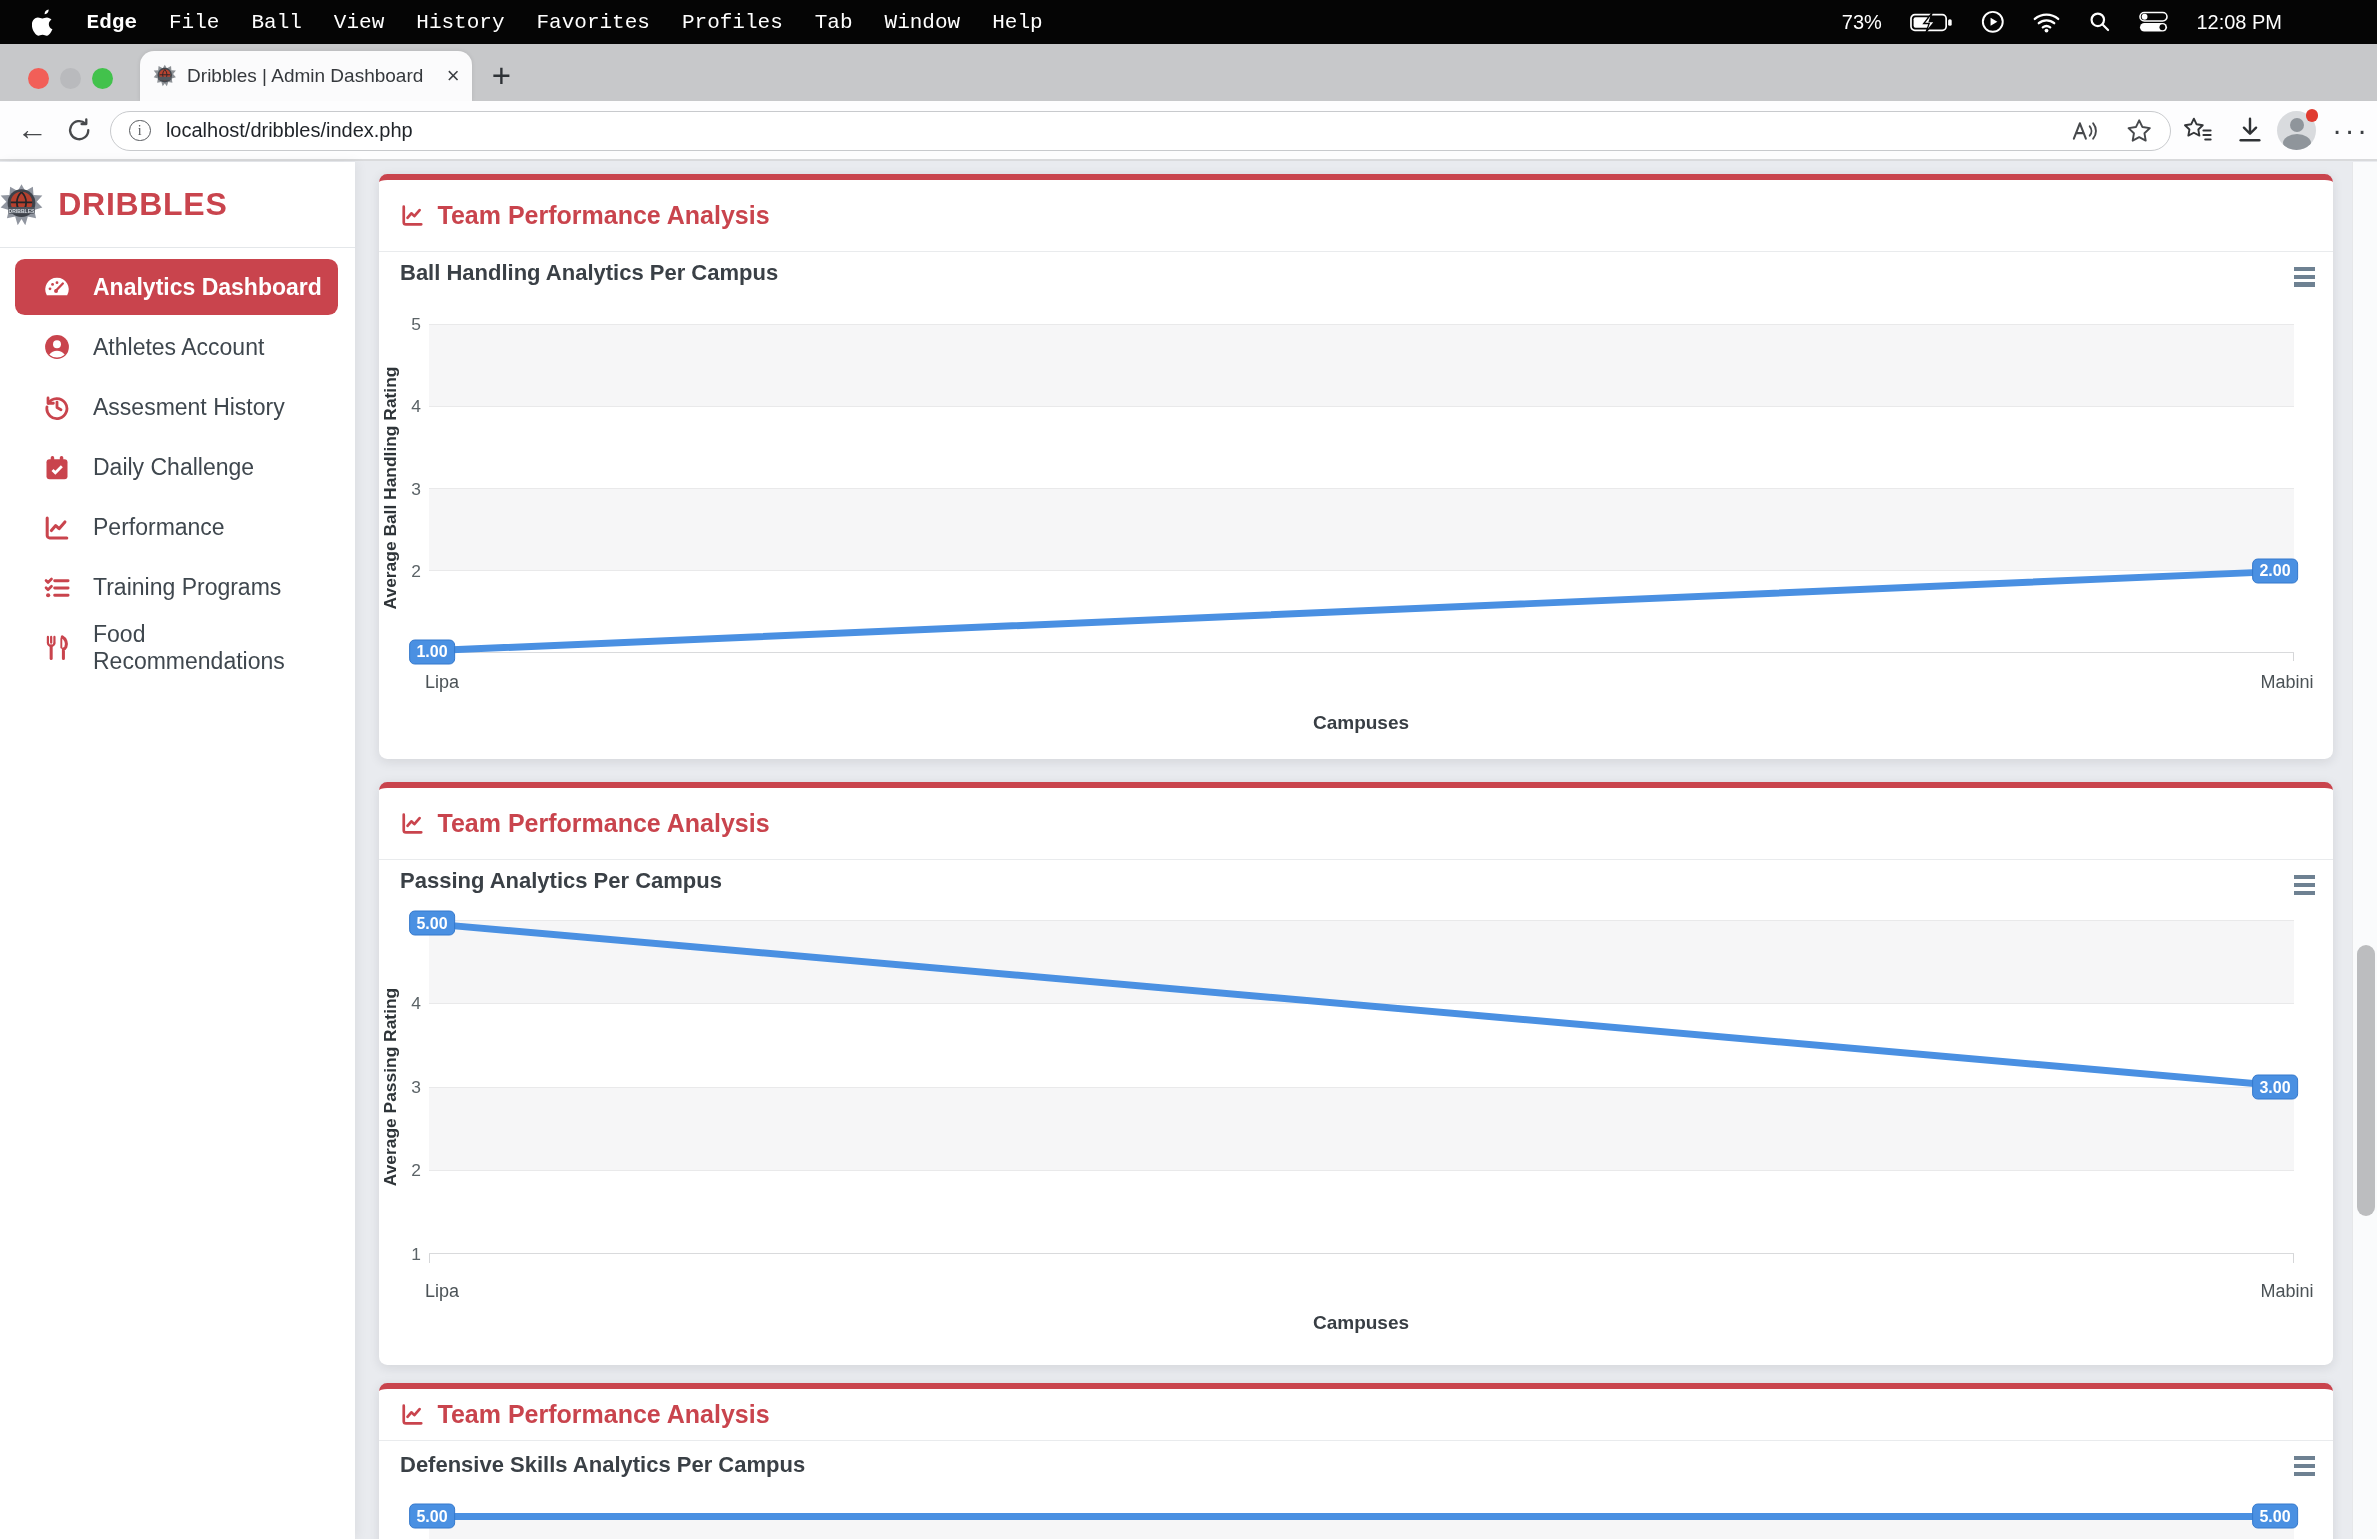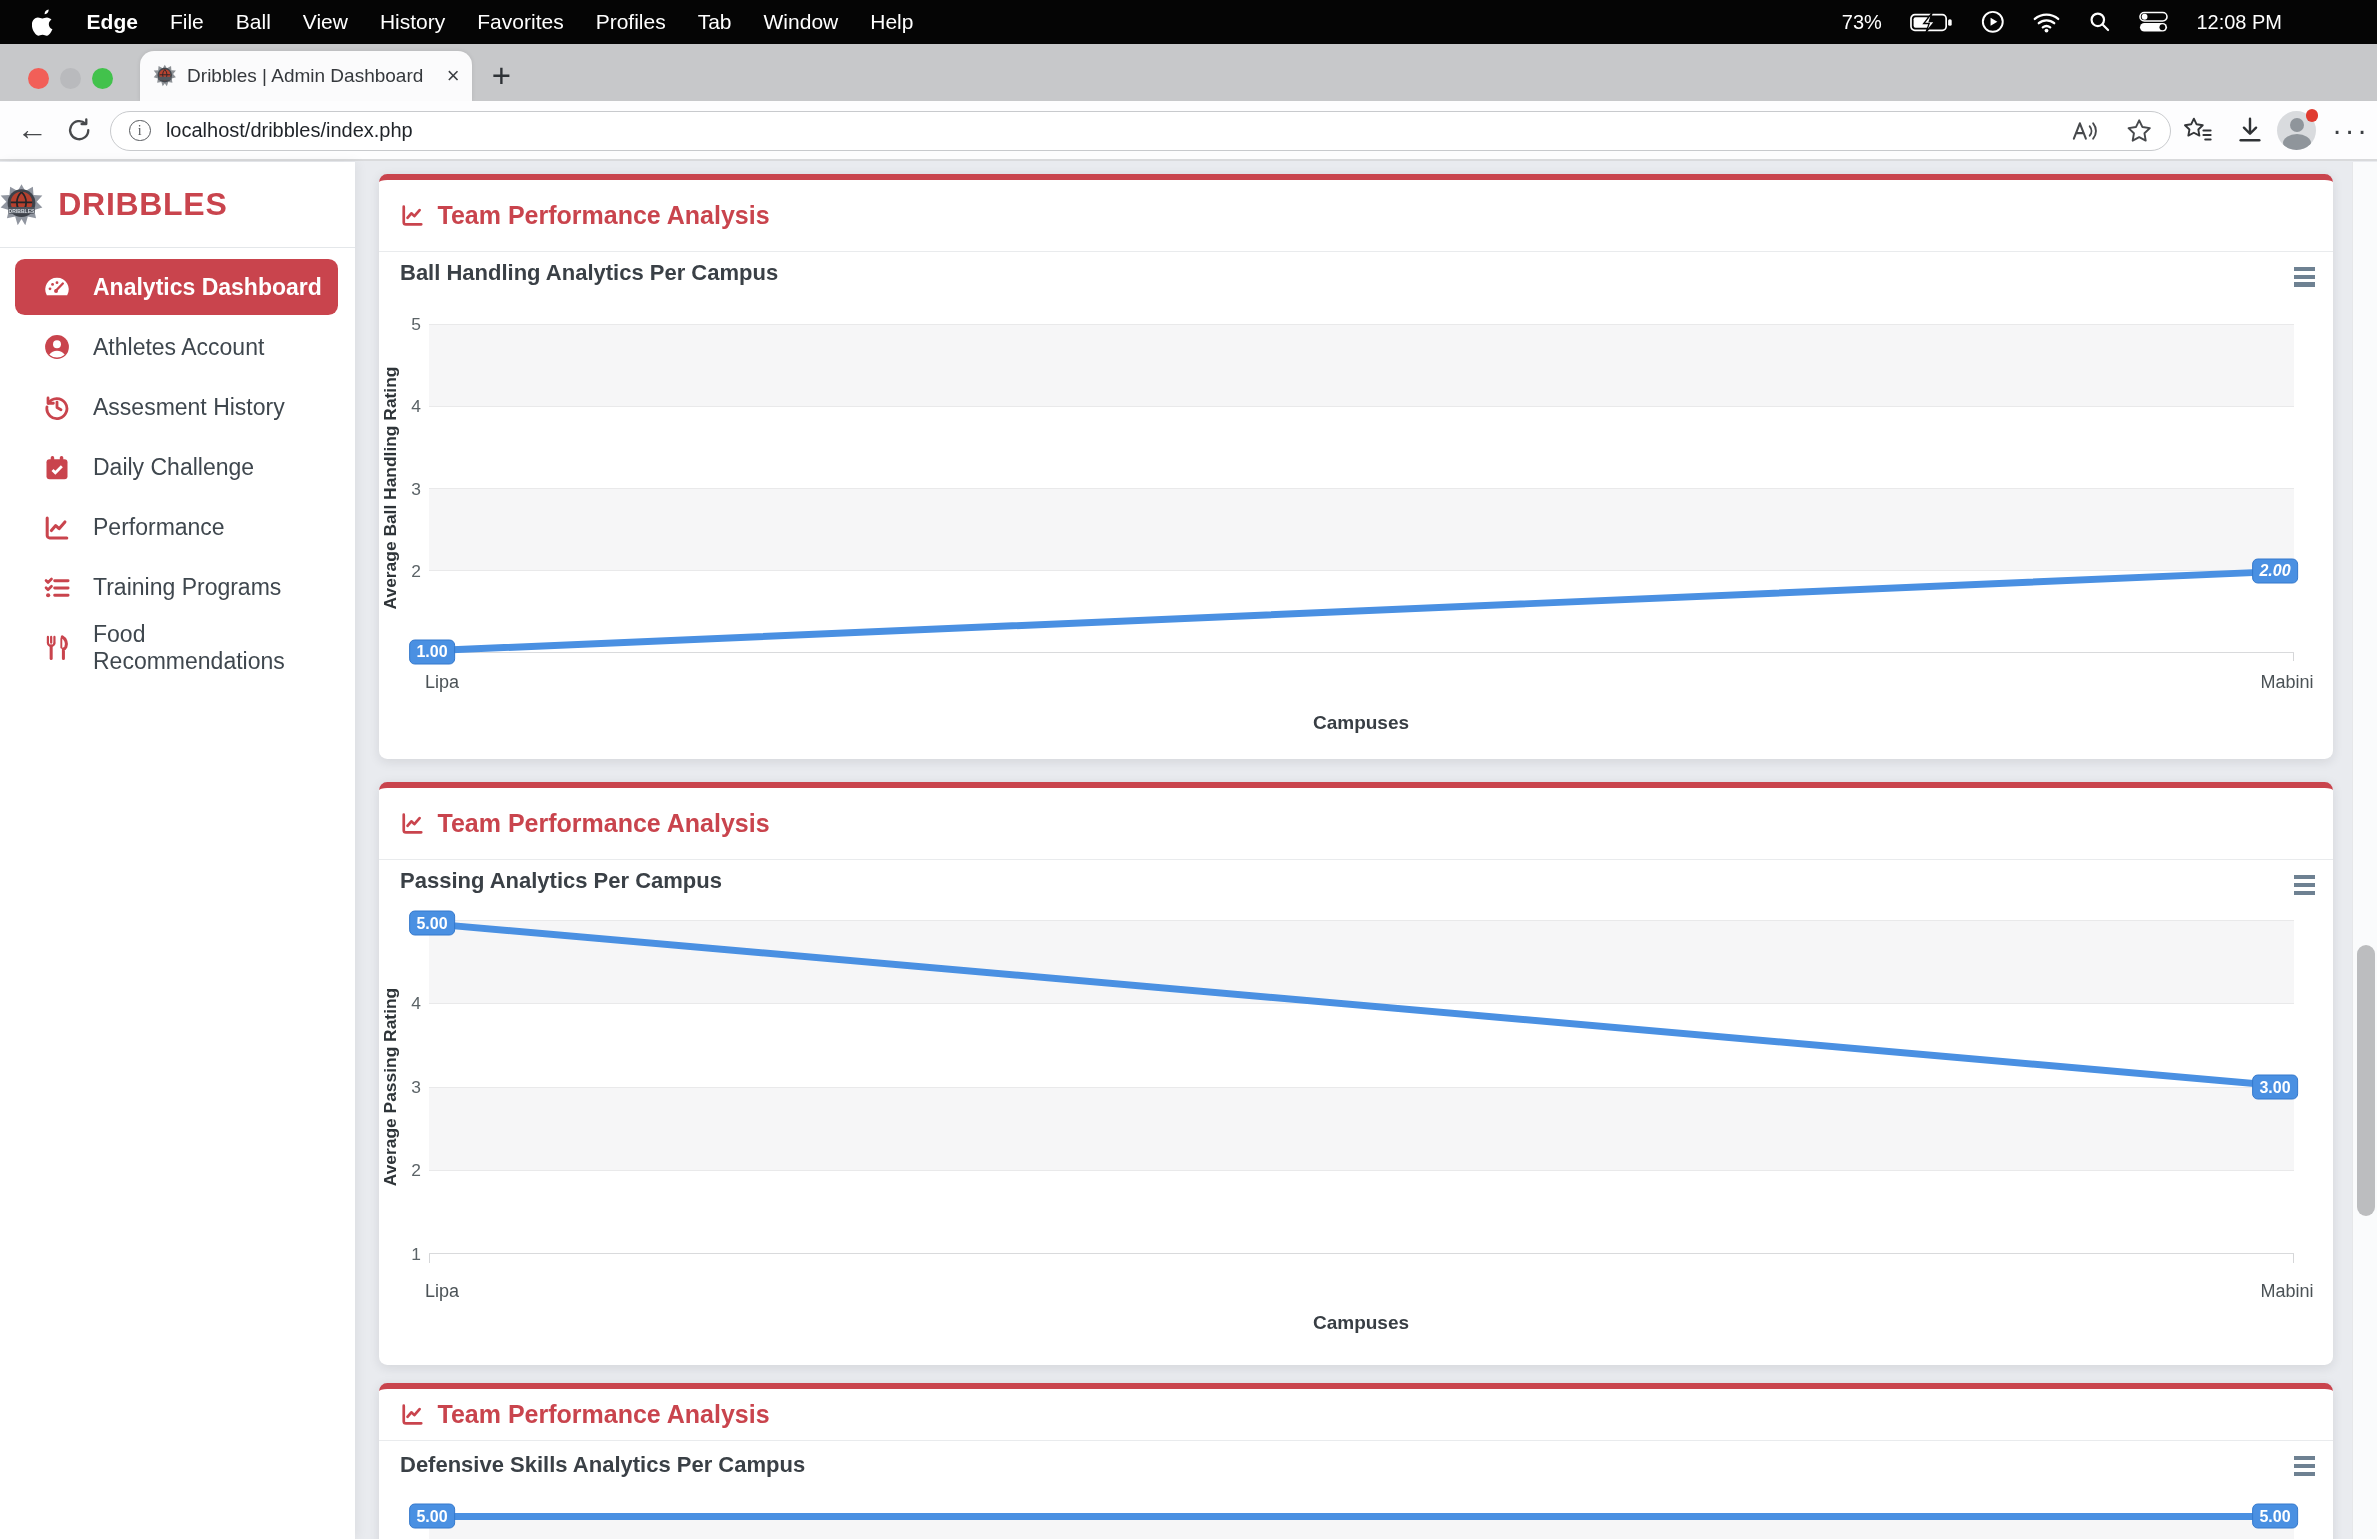--- a/index.html
+++ b/index.html
@@ -4,21 +4,21 @@
 <style>
   * { margin:0; padding:0; box-sizing:border-box; }
   html,body { width:2377px; height:1539px; overflow:hidden; background:#e9ebef;
     font-family:"Liberation Sans", sans-serif; }
   .screen { position:absolute; inset:0; width:2377px; height:1539px; overflow:hidden; }
 
   
   .menubar { position:absolute; left:0; top:0; width:2377px; height:44px; background:#050505;
     display:flex; align-items:center; padding:0 32px; color:#fff; font-size:21px; }
   .apple { width:23.6px; height:28px; margin-right:31px; display:flex; align-items:center; }
-  .mitems { display:flex; gap:32px; align-items:center; }
+  .mitems { display:flex; gap:32px; align-items:center;font-family:Liberation Mono, monospace; }
   .mitem { color:#fff; }
   .mitem.bold { font-weight:700; }
   .mright { margin-left:auto; display:flex; align-items:center; gap:28px; padding-right:63px; }
   .mright .txt { font-size:20px; }
 
   
   .tabstrip { position:absolute; left:0; top:44px; width:2377px; height:57px; background:#c7c8ca; }
   .light { position:absolute; top:23.6px; width:21px; height:21px; border-radius:50%; }
   .light.r { left:28px;  background:#f25f58; }
   .light.y { left:60px;  background:#b9babd; }
@@ -374,21 +374,21 @@
           <div class="prow g"></div>
           <div class="prow"></div>
           <span class="etick l"></span>
             <span class="etick r"></span>
           <svg class="lsvg" style="left:0;top:0;" width="1865" height="329" viewBox="0 0 2683 473">
             <line x1="0" y1="470" x2="2683" y2="355" stroke="#4a90e2" stroke-width="10" stroke-linecap="round"></line>
           </svg>
         </div>
 
         <div class="badge" style="left:53px;top:400px;">1.00</div>
-        <div class="badge" style="left:1896px;top:319px;font-style:italic;">2.00</div>
+        <div class="badge" style="left:1896px;top:319px;">2.00</div>
 
         <div class="xlab" style="left:63px;top:420px;">Lipa</div>
         <div class="xlab" style="left:1908px;top:420px;">Mabini</div>
         <div class="xtitle" style="left:982px;top:460px;">Campuses</div>
       </div>
     </section>
 
     <section class="card card2">
       <div class="card-header">
         <span class="hico">

